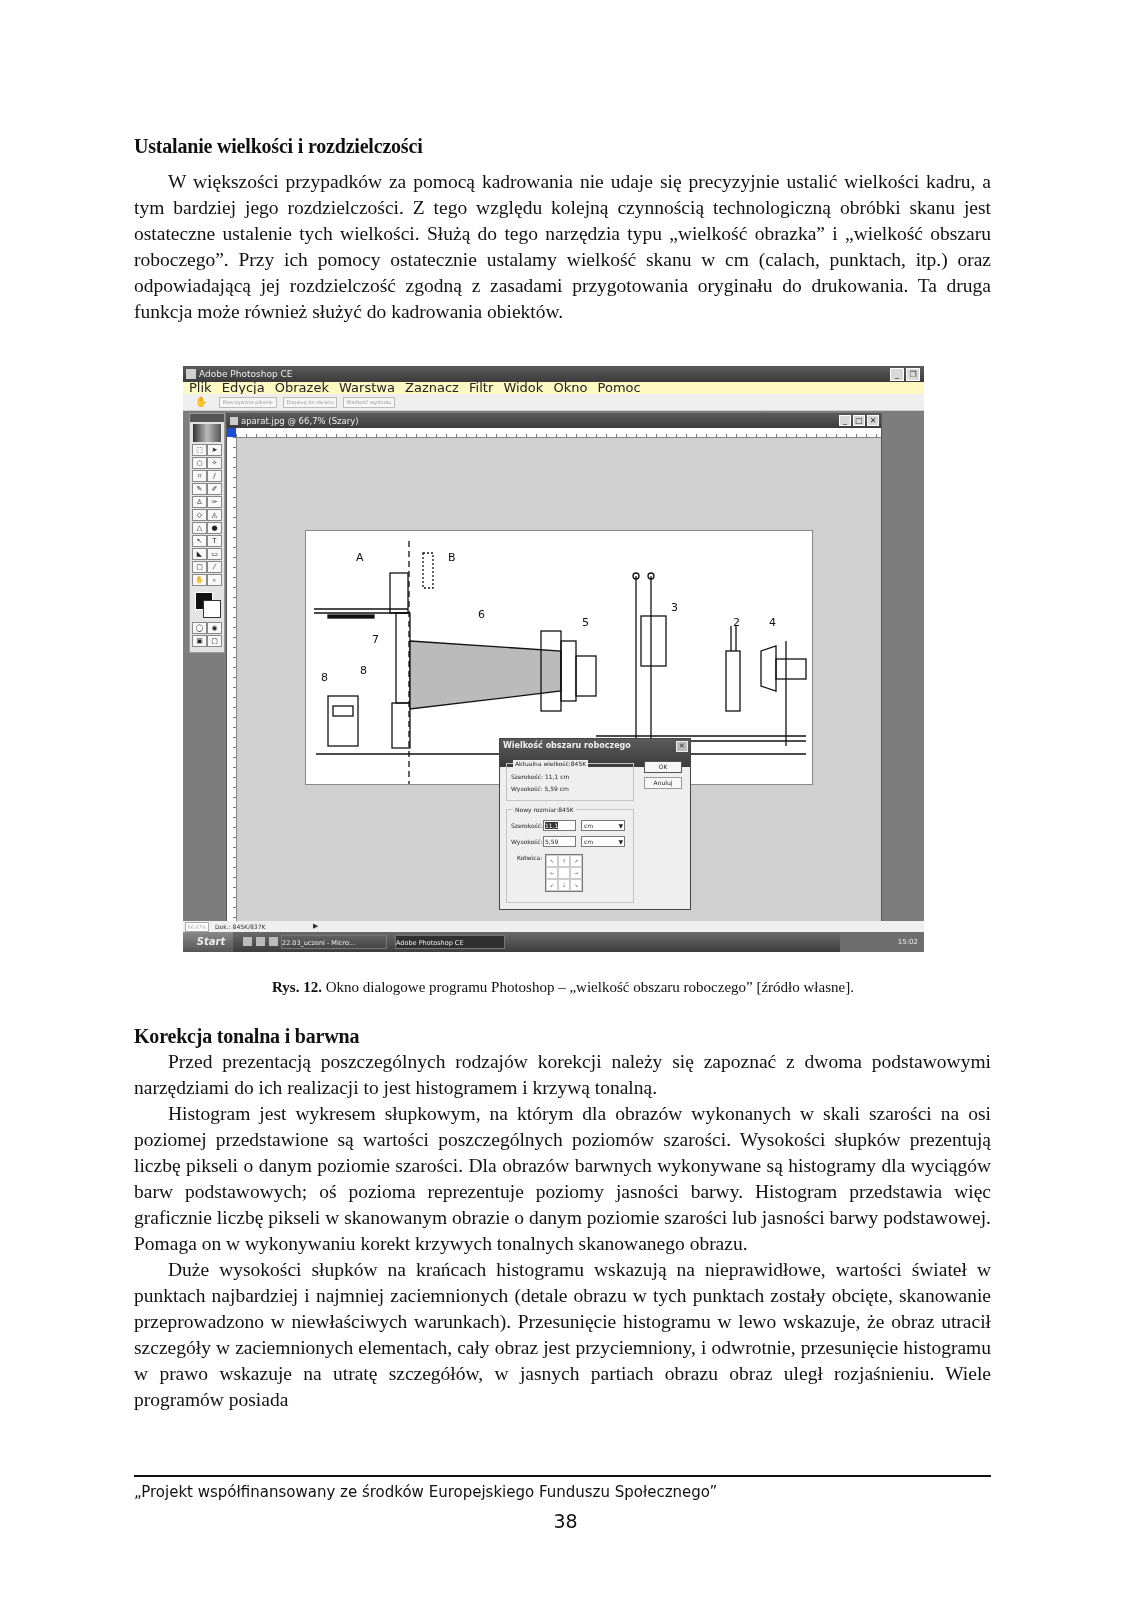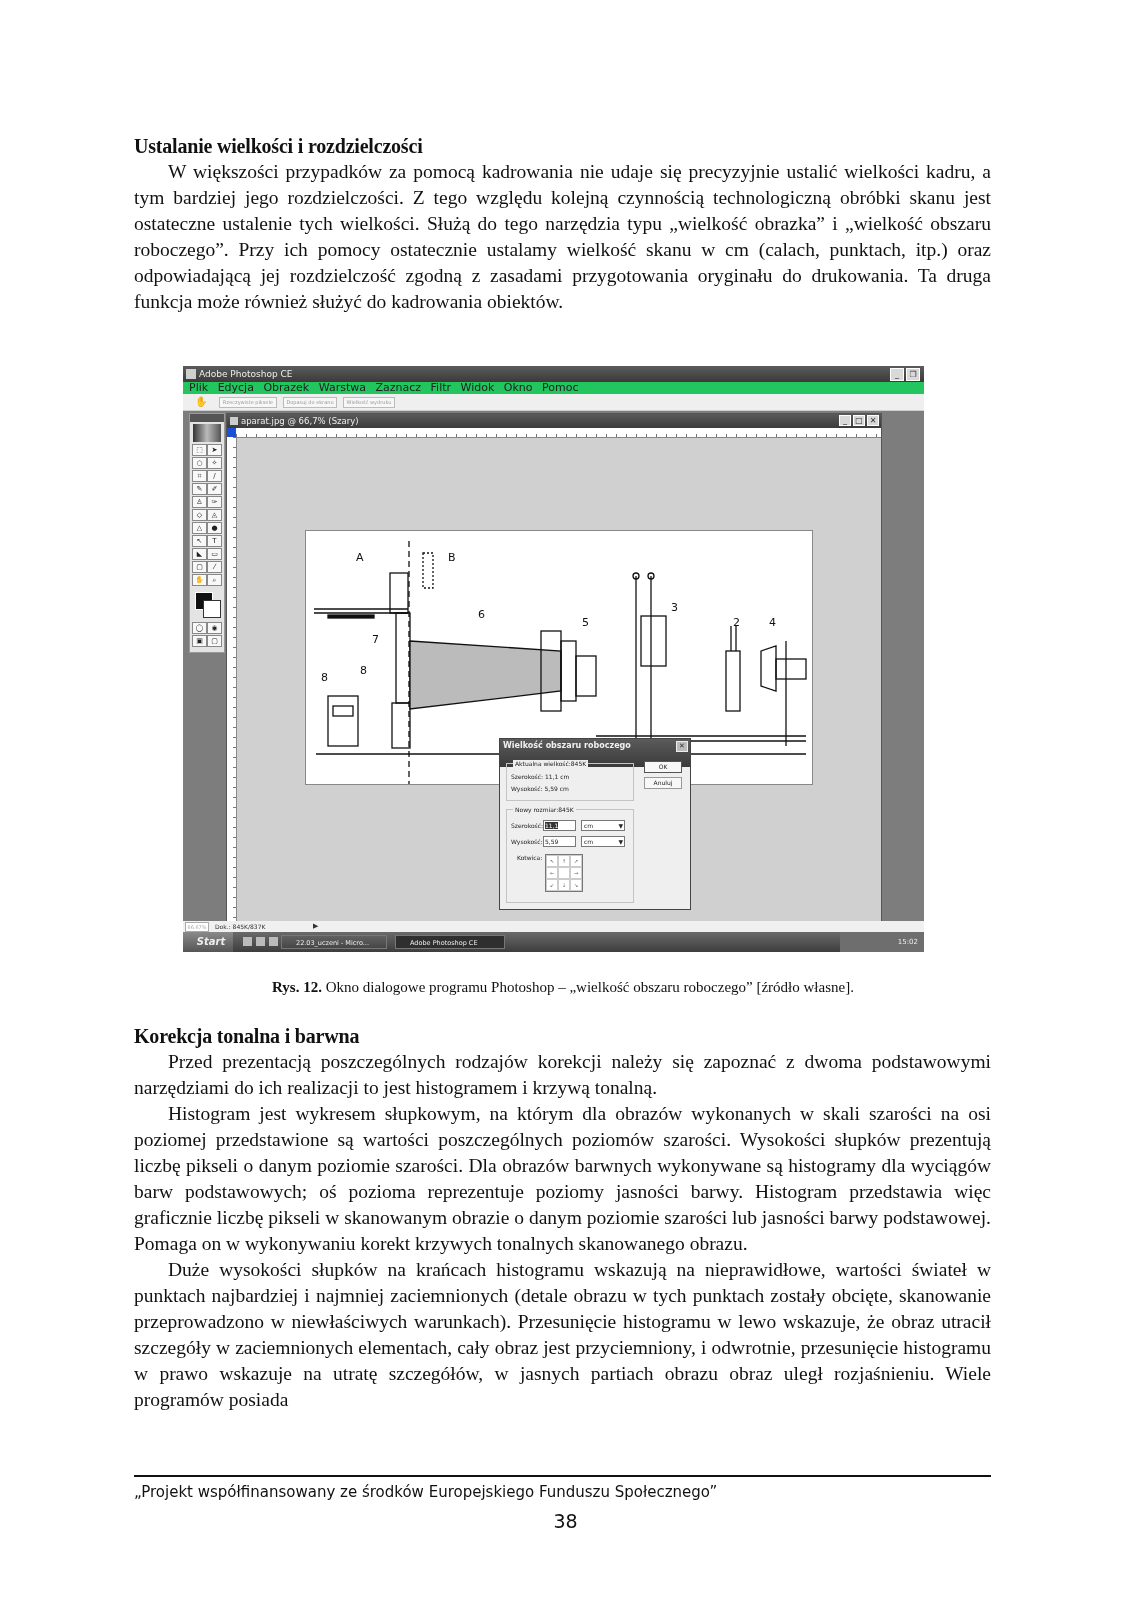--- a/index.html
+++ b/index.html
@@ -12,21 +12,21 @@
   .para p { margin: 0; text-align: justify; }
 
   
   .figure { position: absolute; left: 183px; top: 366px; width: 741px; height: 586px; background: #8a8a8a; overflow: hidden;
             font-family: "DejaVu Sans", sans-serif; }
   .ps-titlebar { position: absolute; left: 0; top: 0; width: 741px; height: 16px; background: linear-gradient(#5c5c5c, #3a3a3a); color: #eee; font-size: 9px; line-height: 16px; }
   .ps-titlebar .title { position: absolute; left: 16px; top: 0; }
   .ps-titlebar .appicon { position: absolute; left: 3px; top: 3px; width: 10px; height: 10px; background: #cfcfcf; }
   .winbtns { position: absolute; top: 2px; display: flex; gap: 2px; }
   .winbtn { width: 12px; height: 11px; background: #d9d9d9; border: 1px solid #fff; color: #333; font-size: 8px; line-height: 11px; text-align: center; }
-  .ps-menubar { position: absolute; left: 0; top: 16px; width: 741px; height: 12px; background: #22c55e; font-size: 11px; line-height: 12px; color: #222; }
+  .ps-menubar { position: absolute; left: 0; top: 16px; width: 741px; height: 12px; background: #fef9c3; font-size: 13px; line-height: 12px; color: #222; }
   .ps-menubar span { margin-left: 6px; }
   .ps-options { position: absolute; left: 0; top: 28px; width: 741px; height: 16px; background: #efefef; border-bottom: 1px solid #cfcfcf; }
   .ps-options .hand { position: absolute; left: 12px; top: 2px; font-size: 10px; color: #333; }
   .opt-btn { position: absolute; top: 3px; height: 9px; border: 1px solid #bbb; background: #f7f7f7; font-size: 5px; line-height: 9px; color: #999; text-align: center; }
   .palette-well { position: absolute; left: 463px; top: 32px; width: 270px; height: 8px; background: #a8a8a8; border: 1px solid #555; }
   .ps-workspace { position: absolute; left: 0; top: 45px; width: 741px; height: 510px; background: #7d7d7d; }
   .toolbox { position: absolute; left: 6px; top: 2px; width: 34px; height: 238px; background: #e4e4e4; border: 1px solid #999; }
   .toolbox .tb-head { height: 8px; background: #555; }
   .toolbox .tb-logo { height: 18px; margin: 2px 3px; background: linear-gradient(90deg,#333,#bbb,#555); }
   .tool-grid { display: grid; grid-template-columns: 14px 14px; gap: 1px; padding: 0 2px; }
@@ -62,37 +62,37 @@
   .anchor-grid div { border: 1px solid #ccc; font-size: 5px; line-height: 10px; text-align: center; color: #666; }
 
   .ps-statusbar { position: absolute; left: 0; top: 555px; width: 741px; height: 11px; background: #f0f0f0; font-size: 6px; line-height: 11px; color: #333; }
   .ps-statusbar .zoom { position: absolute; left: 2px; top: 1px; width: 22px; height: 8px; border: 1px solid #aaa; background: #fff; color: #aaa; font-size: 5px; line-height: 8px; text-align: center; }
   .ps-statusbar .doc { position: absolute; left: 32px; }
   .ps-statusbar .arr { position: absolute; left: 130px; font-size: 7px; }
   .taskbar { position: absolute; left: 0; top: 566px; width: 741px; height: 20px; background: linear-gradient(#6a6a6a, #3d3d3d); color: #eee; font-size: 8px; line-height: 20px; }
   .start-btn { position: absolute; left: 0; top: 0; width: 50px; height: 20px; background: linear-gradient(#8a8a8a, #555); font-style: italic; font-weight: bold; font-size: 10px; padding-left: 6px; box-sizing: border-box; text-align: center; }
   .tb-ql { position: absolute; left: 60px; top: 5px; display: flex; gap: 4px; }
   .tb-ql span { width: 9px; height: 9px; background: #bbb; display: inline-block; }
-  .tb-task { position: absolute; top: 3px; height: 14px; line-height: 14px; font-size: 6.5px; padding-left: 14px; box-sizing: border-box; border: 1px solid #777; }
+  .tb-task { position: absolute; top: 3px; height: 14px; line-height: 14px; font-size: 6.5px; box-sizing: border-box; border: 1px solid #777; }
   .tb-tray { position: absolute; right: 0; top: 0; width: 84px; height: 20px; background: #6e6e6e; font-size: 7px; text-align: right; padding-right: 6px; box-sizing: border-box; }
 
   .caption { position: absolute; left: 183px; top: 978px; width: 760px; font-size: 15px; line-height: 18px; text-align: center; }
   .caption b { font-weight: bold; }
 
   .footer-rule { position: absolute; left: 134px; top: 1475px; width: 857px; height: 2px; background: #111; }
   .footer-text { position: absolute; left: 134px; top: 1482px; font-family: "DejaVu Sans", sans-serif; font-size: 15px; line-height: 20px; }
   .page-number { position: absolute; left: 0; width: 1131px; top: 1510px; text-align: center; font-family: "DejaVu Sans", sans-serif; font-size: 19px; }
 </style>
 </head>
 <body>
 
 <div class="page">
 
   <div class="heading" style="top:134px;">Ustalanie wielkości i rozdzielczości</div>
-  <div class="para" style="top:159px;">
+  <div class="para" style="top:169px;">
     <p><span class="indent"></span><span>W większości przypadków za pomocą kadrowania nie udaje się precyzyjnie ustalić wielkości kadru, a tym bardziej jego rozdzielczości. Z tego względu kolejną czynnością technologiczną obróbki skanu jest ostateczne ustalenie tych wielkości. Służą do tego narzędzia typu „wielkość obrazka” i „wielkość obszaru roboczego”. Przy ich pomocy ostatecznie ustalamy wielkość skanu w cm (calach, punktach, itp.) oraz odpowiadającą jej rozdzielczość zgodną z zasadami przygotowania oryginału do drukowania. Ta druga funkcja może również służyć do kadrowania obiektów.</span></p>
   </div>
 
   <div class="figure">
     <div class="ps-titlebar">
       <span class="appicon"></span>
       <span class="title">Adobe Photoshop CE</span>
       <div class="winbtns" style="right:4px;">
         <div class="winbtn">_</div>
         <div class="winbtn">❐</div>

